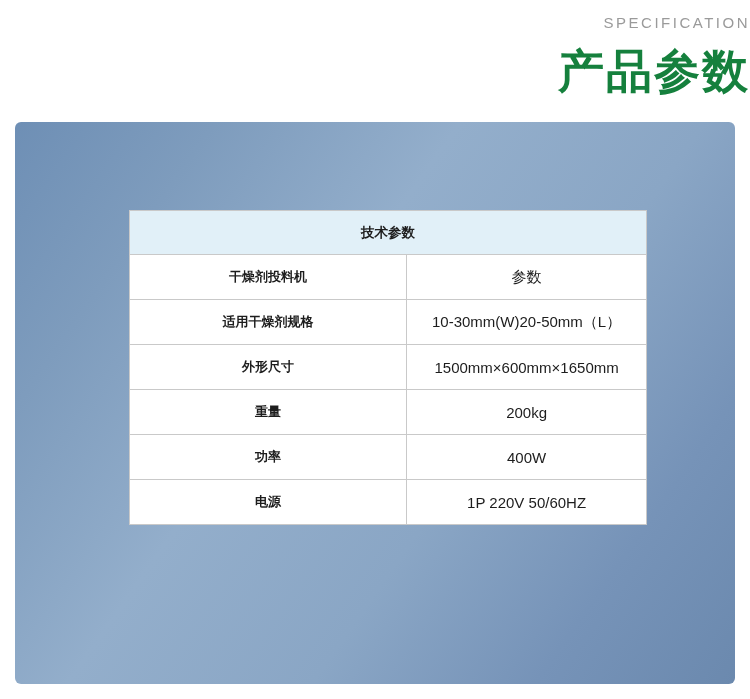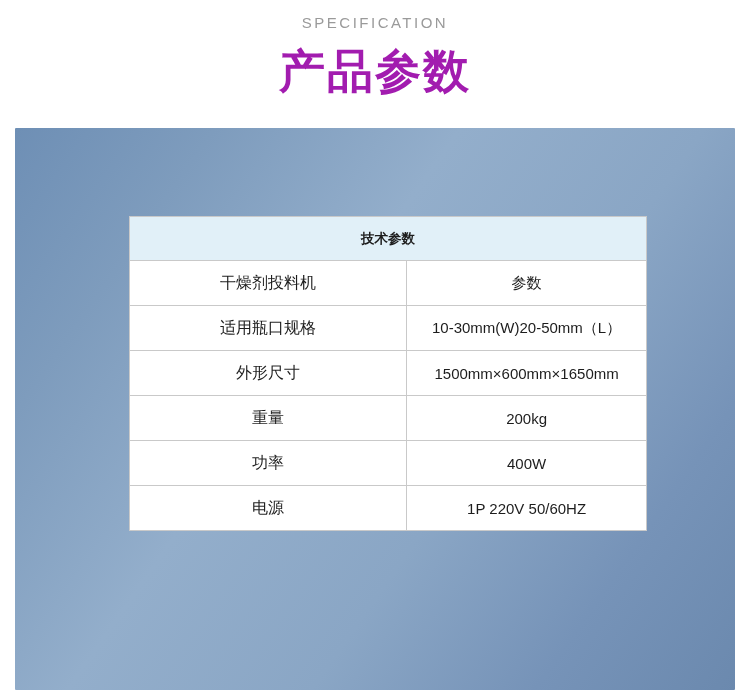--- a/index.html
+++ b/index.html
@@ -13,46 +13,46 @@
     font-family: "Liberation Sans", sans-serif;
     overflow: hidden;
   }
   .page {
     position: relative;
     width: 750px;
     height: 699px;
     background: #ffffff;
   }
   .header {
-    text-align: center;
+    text-align: right;
     padding-top: 14px;
   }
   .eyebrow {
     font-size: 15px;
     letter-spacing: 2.5px;
     color: #9a9a9a;
     font-family: "Liberation Sans", sans-serif;
     font-weight: 400;
   }
   .main-title {
     font-size: 46px;
     font-weight: bold;
-    color: #a21caf;
+    color: #15803d;
     letter-spacing: 2px;
     margin-top: 10px;
     font-family: "DejaVu Sans", sans-serif;
   }
   .panel {
     position: absolute;
     left: 15px;
-    top: 128px;
+    top: 122px;
     width: 720px;
     height: 562px;
     background: linear-gradient(125deg, #6e8fb5 0%, #7e9cbd 18%, #93aecb 40%, #8aa6c5 62%, #7693b8 82%, #6b89ae 100%);
-    border-radius: 1px;
+    border-radius: 6px;
   }
   .spec-table {
     position: absolute;
     left: 114px;
     top: 88px;
     width: 518px;
     border-collapse: collapse;
     background: #ffffff;
     font-size: 13px;
   }
@@ -65,22 +65,22 @@
     font-family: "DejaVu Sans", sans-serif;
   }
   .spec-table tr.title-row td {
     background: #e1f0f8;
     font-weight: bold;
     font-size: 13.5px;
     height: 41px;
   }
   .spec-table td.label-cell {
     width: 280px;
-    font-weight: normal;
-    font-size: 16px;
+    font-weight: bold;
+    font-size: 13px;
   }
   .spec-table td.value-cell {
     width: 238px;
     font-weight: normal;
     font-size: 15px;
     font-family: "Liberation Sans", sans-serif;
   }
   .spec-table td.value-cell.cjk {
     font-family: "DejaVu Sans", sans-serif;
   }
@@ -99,21 +99,21 @@
     <table class="spec-table">
       <tbody>
         <tr class="title-row">
           <td colspan="2">技术参数</td>
         </tr>
         <tr>
           <td class="label-cell">干燥剂投料机</td>
           <td class="value-cell cjk">参数</td>
         </tr>
         <tr>
-          <td class="label-cell">适用瓶口规格</td>
+          <td class="label-cell">适用干燥剂规格</td>
           <td class="value-cell">10-30mm(W)20-50mm（L）</td>
         </tr>
         <tr>
           <td class="label-cell">外形尺寸</td>
           <td class="value-cell">1500mm×600mm×1650mm</td>
         </tr>
         <tr>
           <td class="label-cell">重量</td>
           <td class="value-cell">200kg</td>
         </tr>

